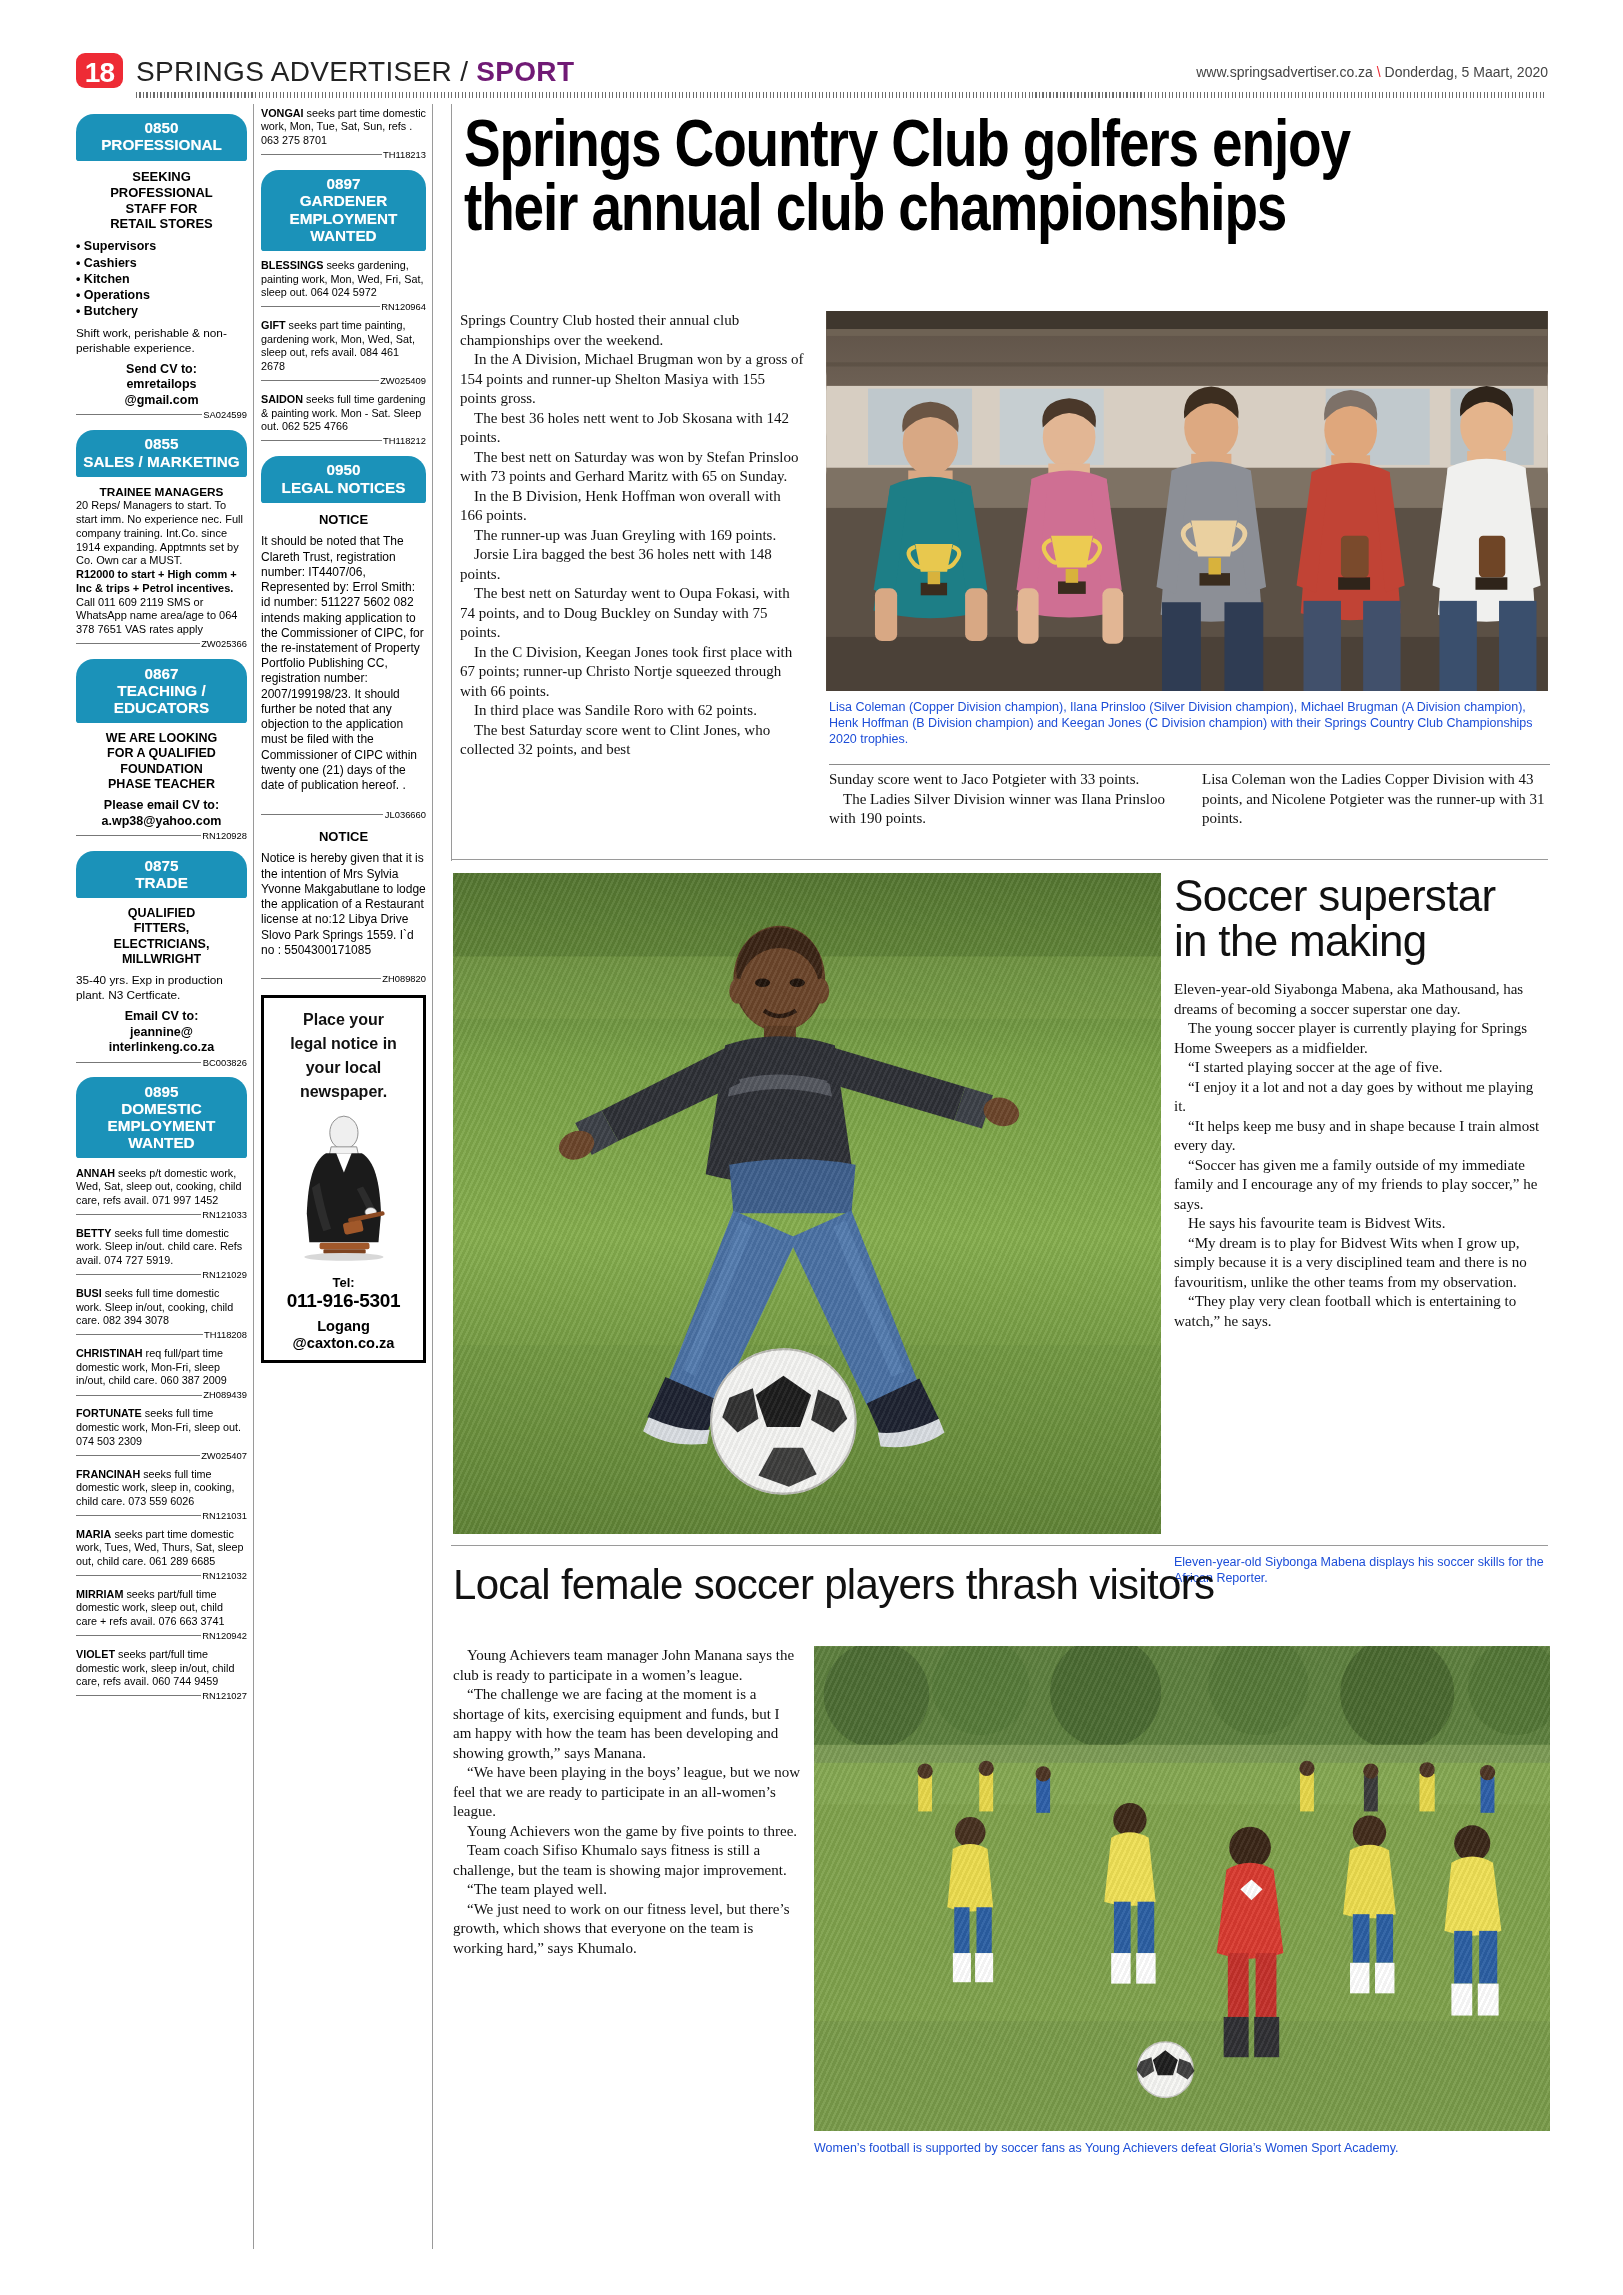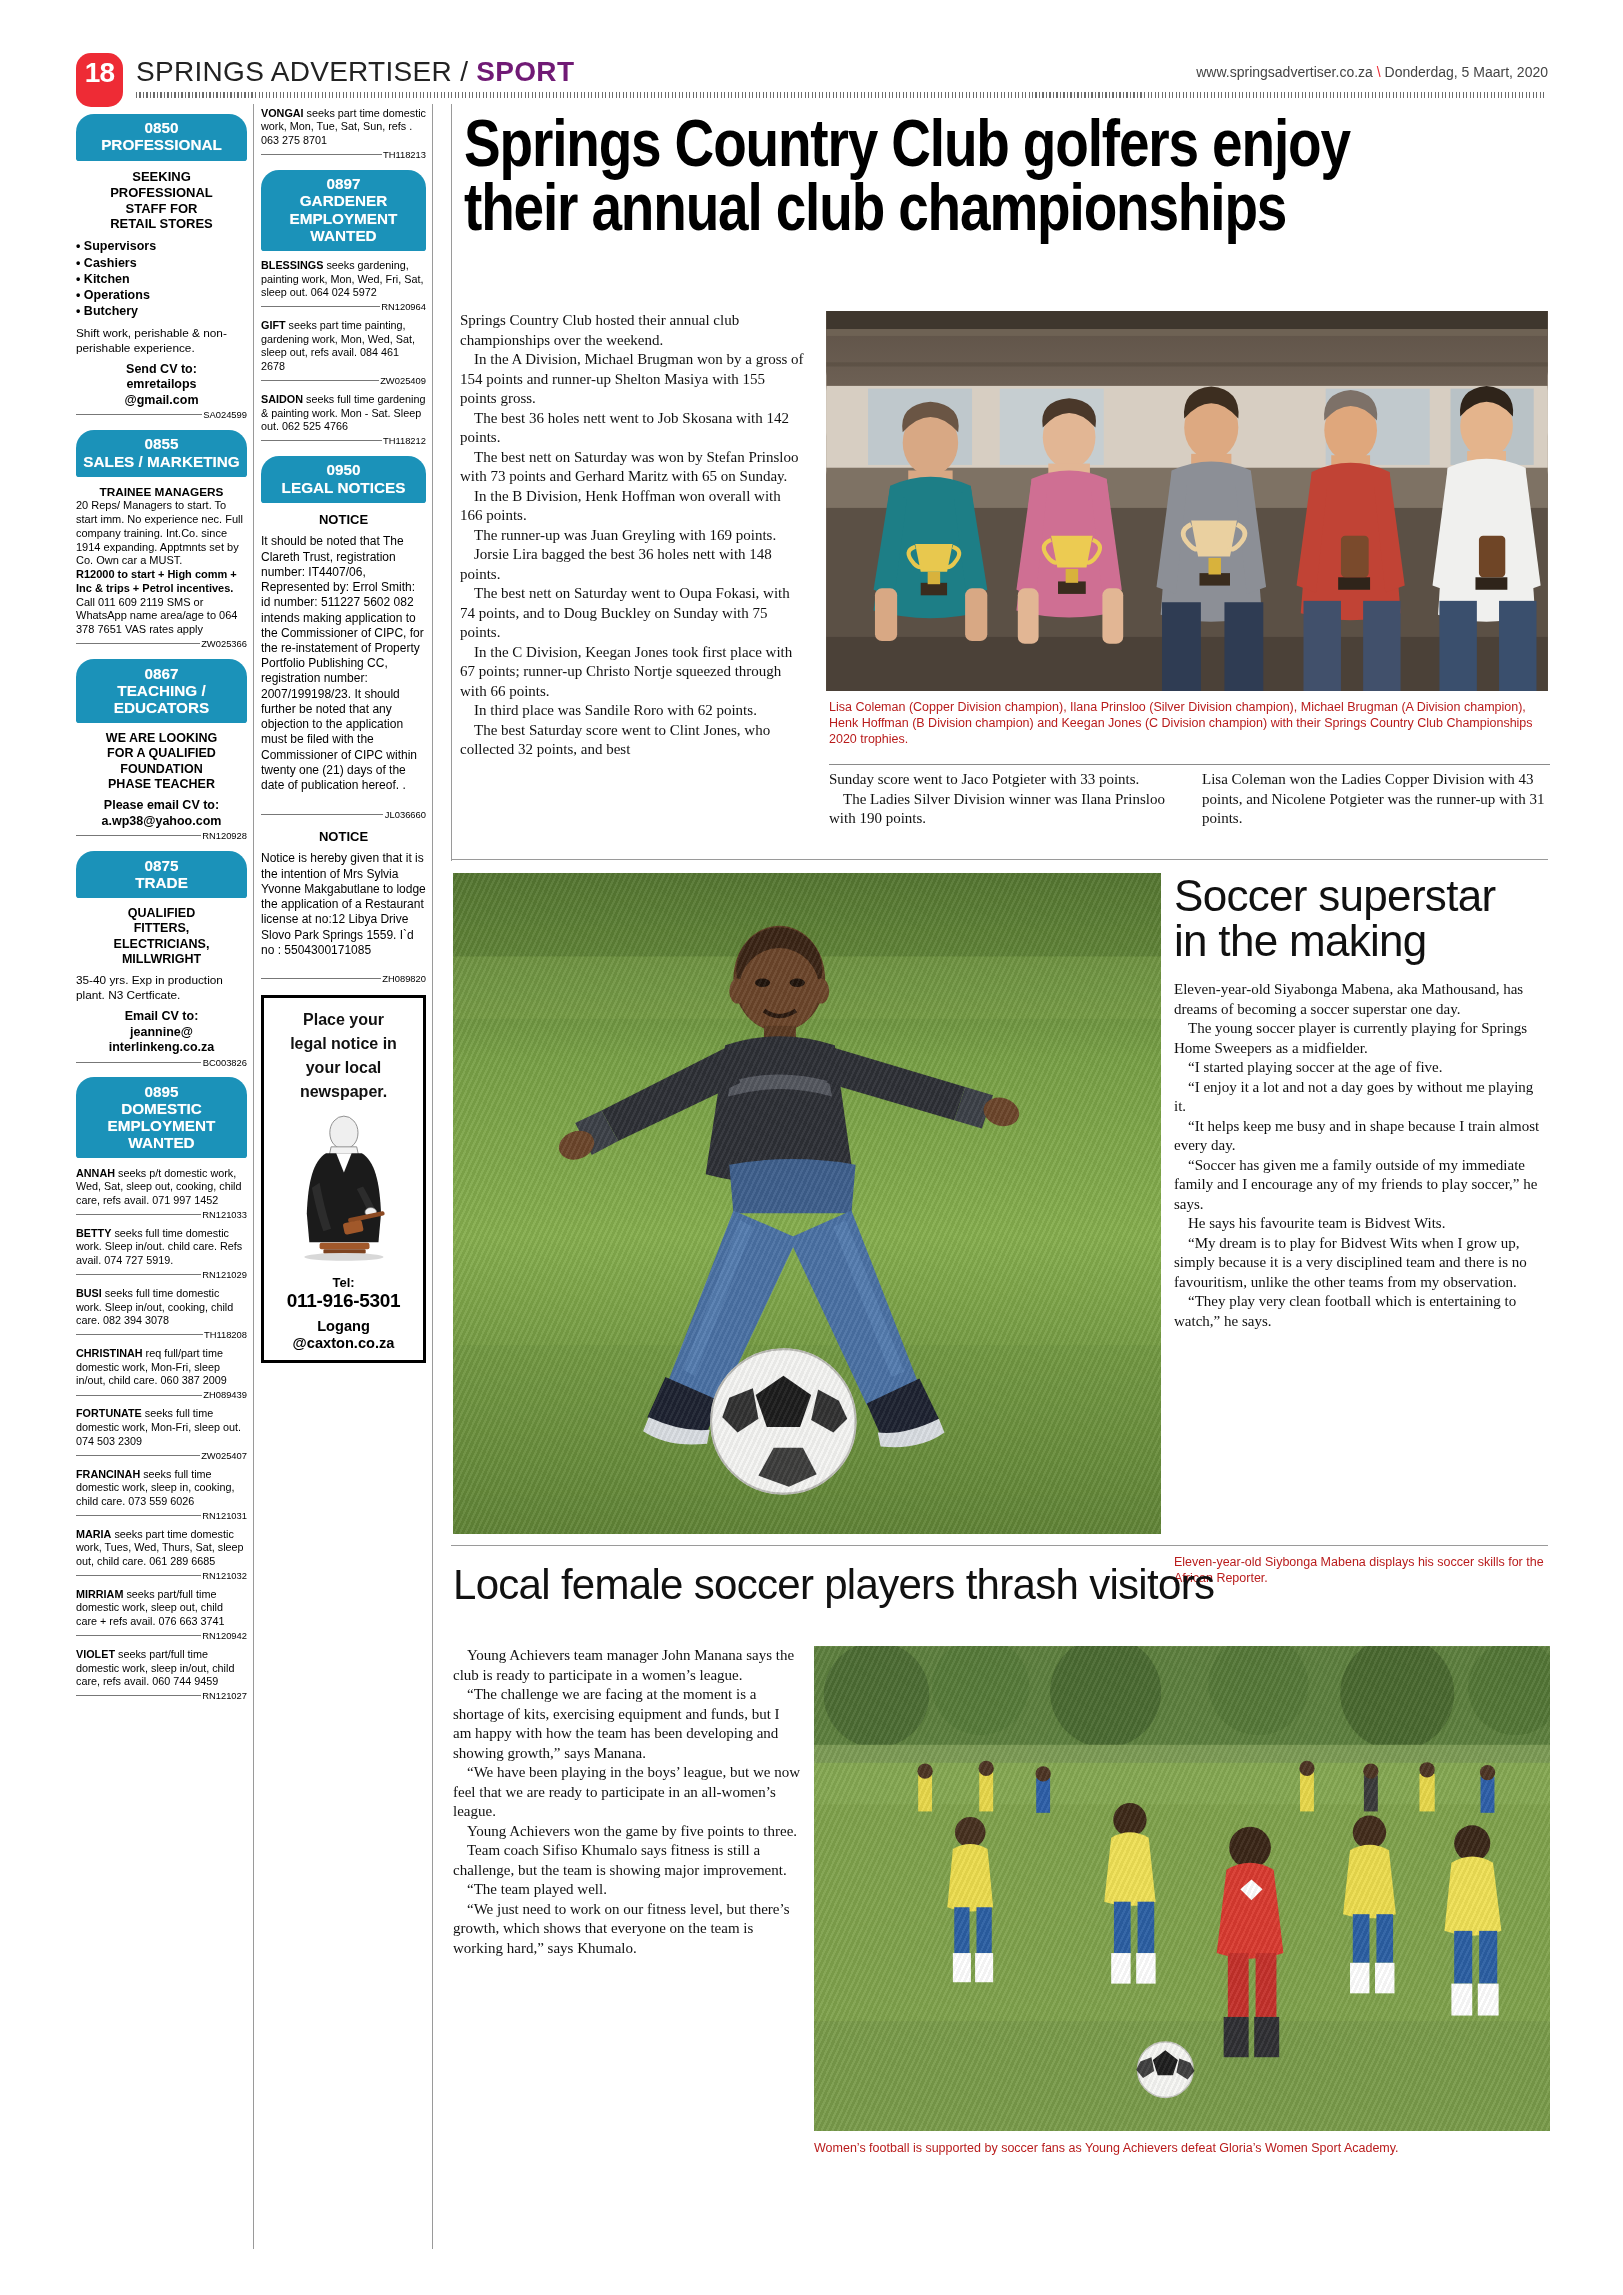--- a/index.html
+++ b/index.html
@@ -12,23 +12,23 @@
     overflow: hidden;
   }
 
   
   .masthead {
     position: absolute;
     left: 0; top: 0; width: 1624px; height: 78px;
   }
   .page-num {
     position: absolute; left: 76px; top: 53px;
-    width: 47px; height: 54px;
+    width: 47px; height: 35px;
     background: #ee2b35;
-    border-radius: 15px;
+    border-radius: 9px;
     color: #fff;
     font-size: 28px; font-weight: bold;
     text-align: center; line-height: 39px;
     letter-spacing: -0.7px;
   }
   .masthead-title {
     position: absolute; left: 136px; top: 56px;
     font-size: 28px;
     font-weight: 300;
     letter-spacing: 0.3px;
@@ -161,21 +161,21 @@
   }
   .body-col p { text-indent: 14px; margin: 0; }
   .body-col p.first { text-indent: 0; }
 
   .photo { position: absolute; overflow: hidden; }
   .caption {
     position: absolute;
     font-family: "Liberation Sans", sans-serif;
     font-size: 12.5px;
     line-height: 1.27;
-    color: #b91c1c;
+    color: #1d4ed8;
   }
   .cap-rule { position: absolute; background: #8a8a8a; height: 0.7px; }
 
   .headline-thin {
     position: absolute;
     font-family: "Liberation Sans", sans-serif;
     font-weight: 300;
     font-size: 42px;
     line-height: 1.03;
     letter-spacing: -0.7px;

